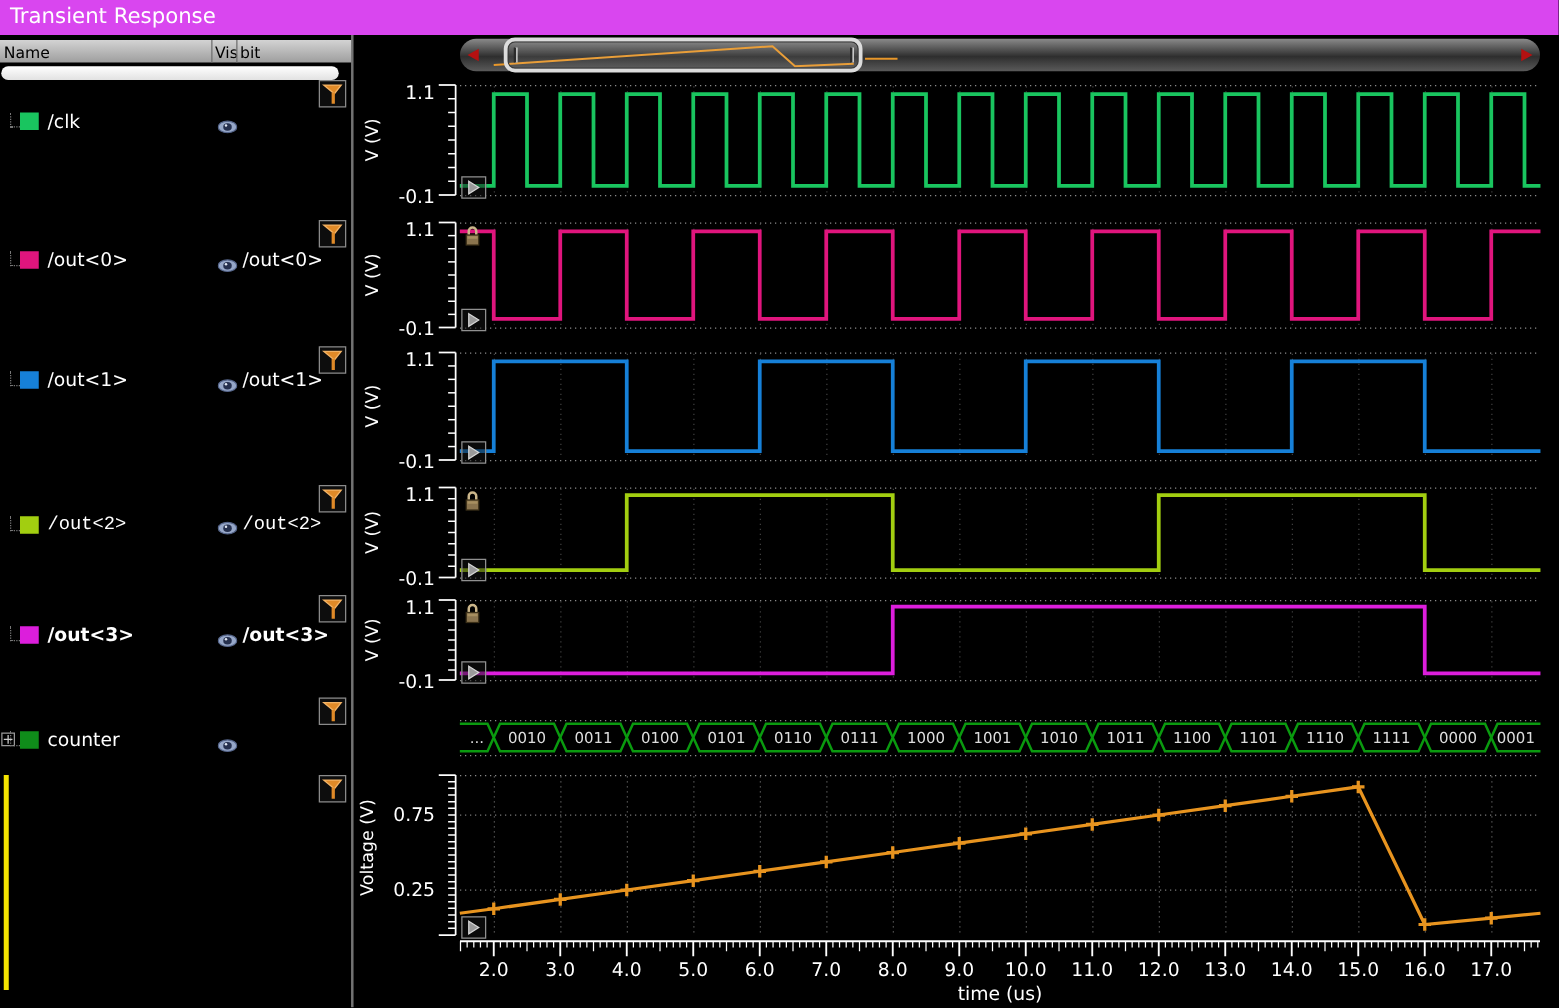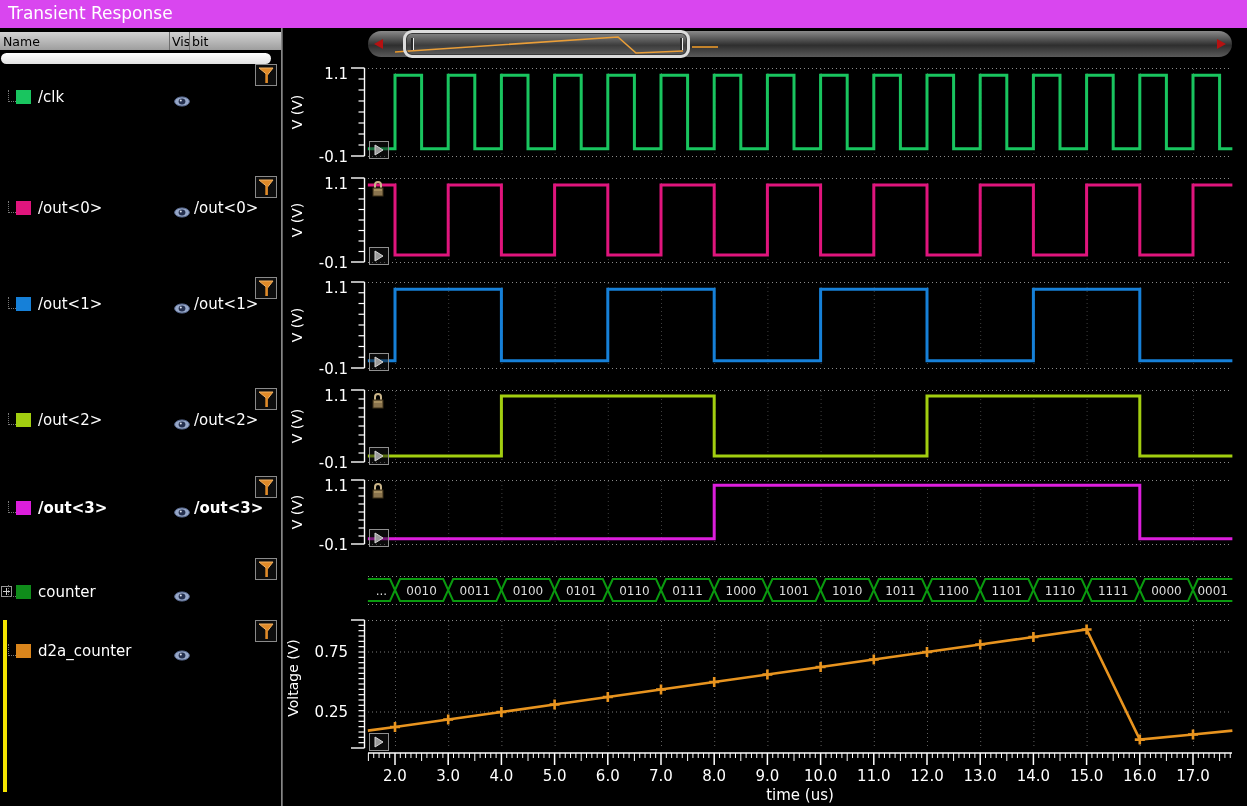--- a/index.html
+++ b/index.html
@@ -107,21 +107,21 @@
           <ellipse cx="8" cy="5.5" rx="7.4" ry="4.6" fill="#96a7c8" stroke="#55658a"></ellipse>
           <ellipse cx="8" cy="5.5" rx="3.4" ry="3" fill="#25304e"></ellipse>
           <circle cx="6.8" cy="4.4" r="1" fill="#dfe6f2"></circle>
         </svg></span>
       <span class="bit-label">/out&lt;1&gt;</span>
     </div>
     <div class="funnel" style="top: 360px;"><svg width="20" height="20">
         <polygon points="3,3 17,3 11.5,10" fill="#e08a28" stroke="#f2b264" stroke-width="1"></polygon>
         <rect x="9.3" y="9" width="2.6" height="9" fill="#e08a28"></rect>
       </svg></div>
-    <div class="sig-row" style="top: 383px;">
+    <div class="sig-row" style="top: 383px; font-family: Liberation Mono, monospace;">
       <span class="tree-l"></span>
       <span class="swatch" style="background:#a2ce10"></span>
       <span class="sig-name">/out&lt;2&gt;</span>
       <span class="eye"><svg width="16" height="11">
           <ellipse cx="8" cy="5.5" rx="7.4" ry="4.6" fill="#96a7c8" stroke="#55658a"></ellipse>
           <ellipse cx="8" cy="5.5" rx="3.4" ry="3" fill="#25304e"></ellipse>
           <circle cx="6.8" cy="4.4" r="1" fill="#dfe6f2"></circle>
         </svg></span>
       <span class="bit-label">/out&lt;2&gt;</span>
     </div>
@@ -153,31 +153,20 @@
           <ellipse cx="8" cy="5.5" rx="7.4" ry="4.6" fill="#96a7c8" stroke="#55658a"></ellipse>
           <ellipse cx="8" cy="5.5" rx="3.4" ry="3" fill="#25304e"></ellipse>
           <circle cx="6.8" cy="4.4" r="1" fill="#dfe6f2"></circle>
         </svg></span>
       <span class="bit-label"></span>
     </div>
     <div class="funnel" style="top: 592px;"><svg width="20" height="20">
         <polygon points="3,3 17,3 11.5,10" fill="#e08a28" stroke="#f2b264" stroke-width="1"></polygon>
         <rect x="9.3" y="9" width="2.6" height="9" fill="#e08a28"></rect>
       </svg></div>
-    <div class="sig-row" style="top: 614px;">
-      <span class="tree-l"></span>
-      <span class="swatch" style="background:#d9851c"></span>
-      <span class="sig-name">d2a_counter</span>
-      <span class="eye"><svg width="16" height="11">
-          <ellipse cx="8" cy="5.5" rx="7.4" ry="4.6" fill="#96a7c8" stroke="#55658a"></ellipse>
-          <ellipse cx="8" cy="5.5" rx="3.4" ry="3" fill="#25304e"></ellipse>
-          <circle cx="6.8" cy="4.4" r="1" fill="#dfe6f2"></circle>
-        </svg></span>
-      <span class="bit-label"></span>
-    </div>
   </div>
 
 <div id="divider"></div>
 
 <div id="hzoom">
   <div id="arrow-left" class="arrow"></div>
   <svg id="preview-svg" width="864" height="26">
       <path d="M27,21 L250,6 L268,22 L315,20" stroke="#e8972a" fill="none" stroke-width="1.6"></path>
       <path d="M324,16 L350,16" stroke="#e8972a" fill="none" stroke-width="1.6"></path>
     </svg>

